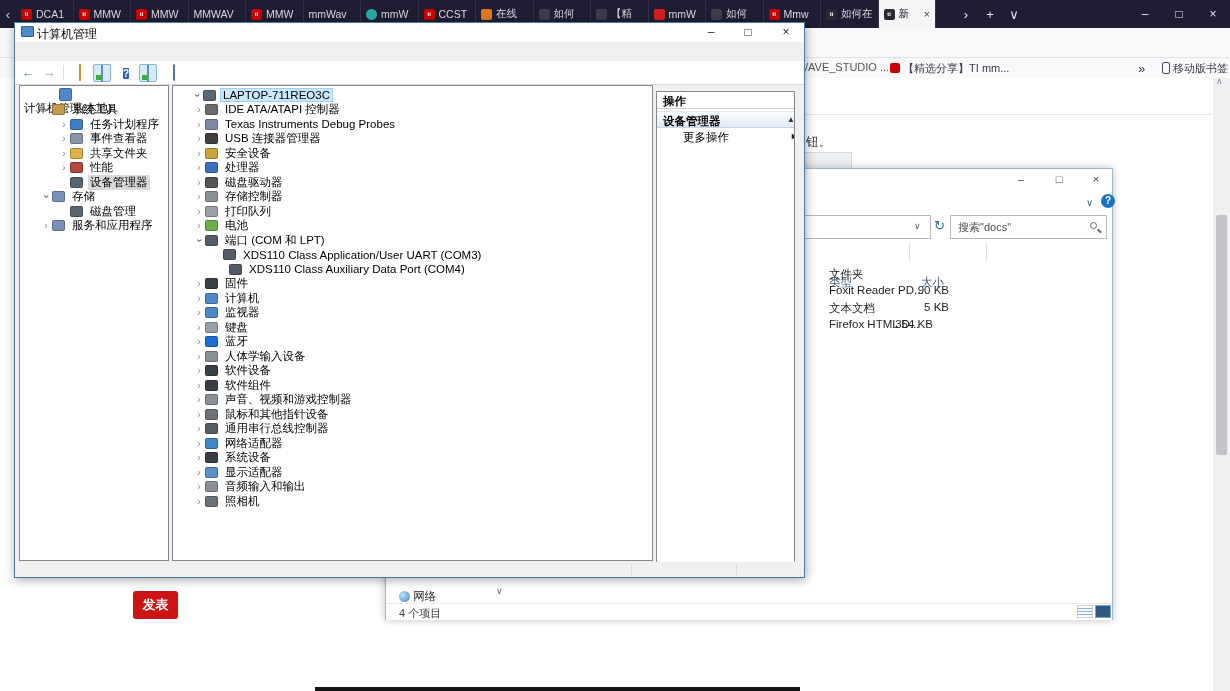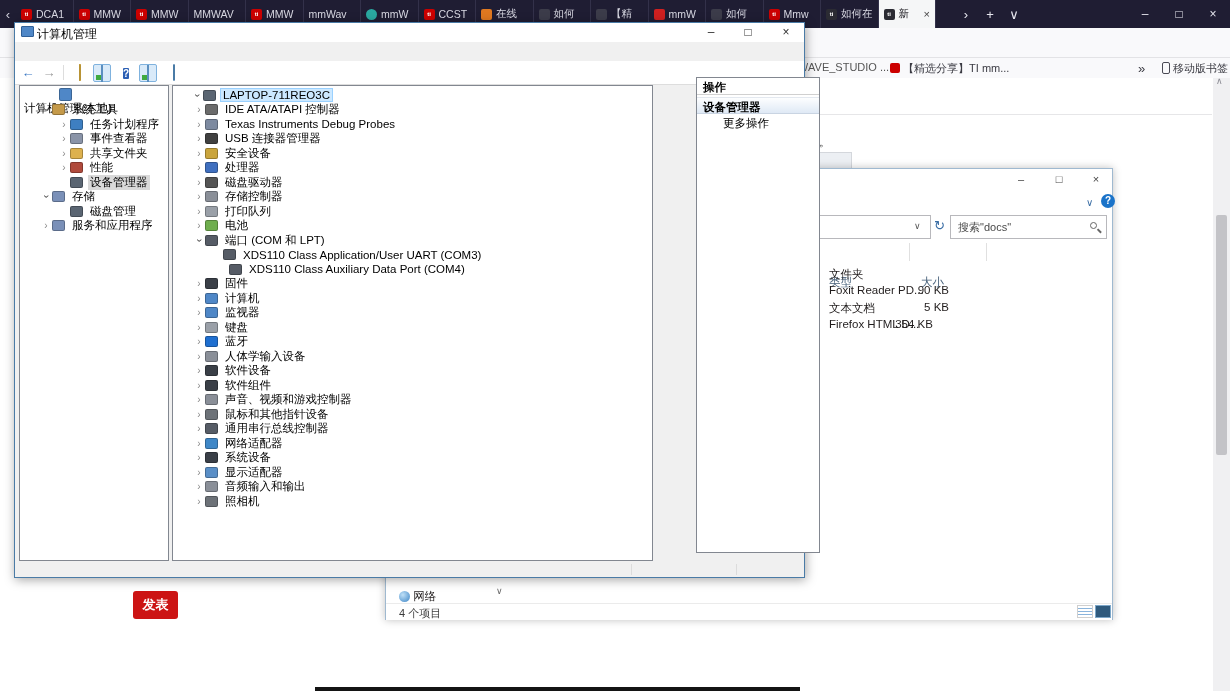--- a/index.html
+++ b/index.html
@@ -100,21 +100,21 @@
   .tb-sep { position:absolute; top:4px; left:48px; width:1px; height:15px; background:#ddd; }
   .folder-ic { width:15px; height:11px; margin:3px auto 0; background:#e8c05a; border:1px solid #b89335; border-radius:1px 2px 2px 1px; position:relative; }
   .winpane-ic { width:13px; height:11px; margin:3px auto 0; background:#fff; border:1px solid #5b8fc0; position:relative; }
   .winpane-ic::before { content:""; position:absolute; left:0; top:0; width:100%; height:3px; background:#7fb2de; }
   .winpane-ic::after { content:""; position:absolute; right:1px; bottom:1px; width:5px; height:5px; background:#3faa3f; }
   .help-ic { width:13px; height:13px; margin:2px auto 0; background:#2b5fb4; color:#fff; font-size:10px; line-height:13px; font-weight:bold; border-radius:1px; }
   .display-ic { width:15px; height:10px; margin:3px auto 0; background:#cfe2f3; border:1.5px solid #4a7ba6; border-radius:1px; }
   .cm-pane { position:absolute; background:#fff; border:1px solid #828790; overflow:hidden; }
   #cm-left-pane  { left:4px;  top:62px; width:150px; height:476px; }
   #cm-mid-pane   { left:157px; top:62px; width:481px; height:476px; }
-  #cm-right-pane { left:641px; top:54px; width:124px; height:476px;margin-left:40px; }
+  #cm-right-pane { left:641px; top:68px; width:139px; height:476px; }
   #cm-statusstrip { left:1px; top:539px; width:787px; height:15px; background:#f0f0f0; }
   .strip-sep { position:absolute; top:2px; width:1px; height:11px; background:#dcdcdc; }
   
   .trow { position:absolute; left:0; height:14.5px; display:flex; align-items:center; white-space:nowrap; font-size:11.5px; }
   .chev { width:12px; flex:0 0 12px; color:#8c8c8c; font-size:10px; text-align:center; }
   .chev.open { transform:rotate(90deg); color:#444; }
   .dicon { flex:0 0 13px; width:13px; height:11px; border-radius:2px; margin-right:5px; border:1px solid rgba(0,0,0,.25); }
   .tlabel { padding:0 2px; }
   .tlabel.sel-blue { background:#cce8ff; outline:1px solid #9ad1ff; }
   .tlabel.sel-gray { background:#d9d9d9; }

